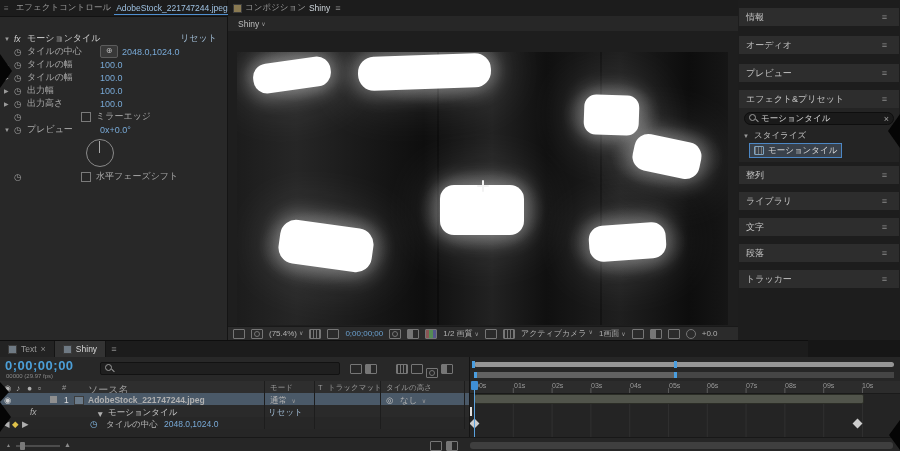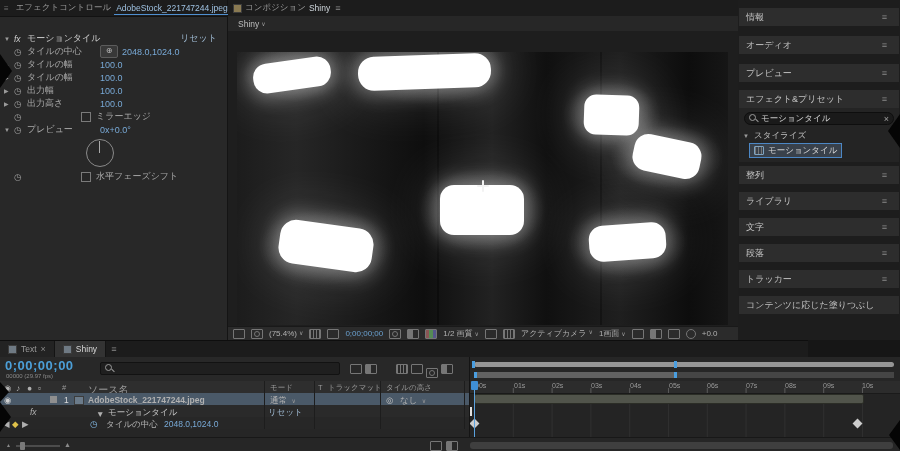--- a/index.html
+++ b/index.html
@@ -251,23 +251,20 @@
     <span class="menu-glyph mright">≡</span>
   </div>
   <div class="rph" style="top:244px">
     <span>段落</span>
     <span class="menu-glyph mright">≡</span>
   </div>
   <div class="rph" style="top:270px">
     <span>トラッカー</span>
     <span class="menu-glyph mright">≡</span>
   </div>
-  <div class="rph" style="top:296px">
-    <span>コンテンツに応じた塗りつぶし</span>
-  </div>
 </div>
 
 <div class="abs" style="left:0;top:340px;width:808px;height:111px;background:#262626;border-top:1px solid #0e0e0e;box-sizing:border-box">
   <div class="tabstrip">
     <span class="ttab">
       <span class="tabicon"></span>
       <span>Text</span>
       <span class="closex">×</span>
     </span>
     <span class="ttab active">

